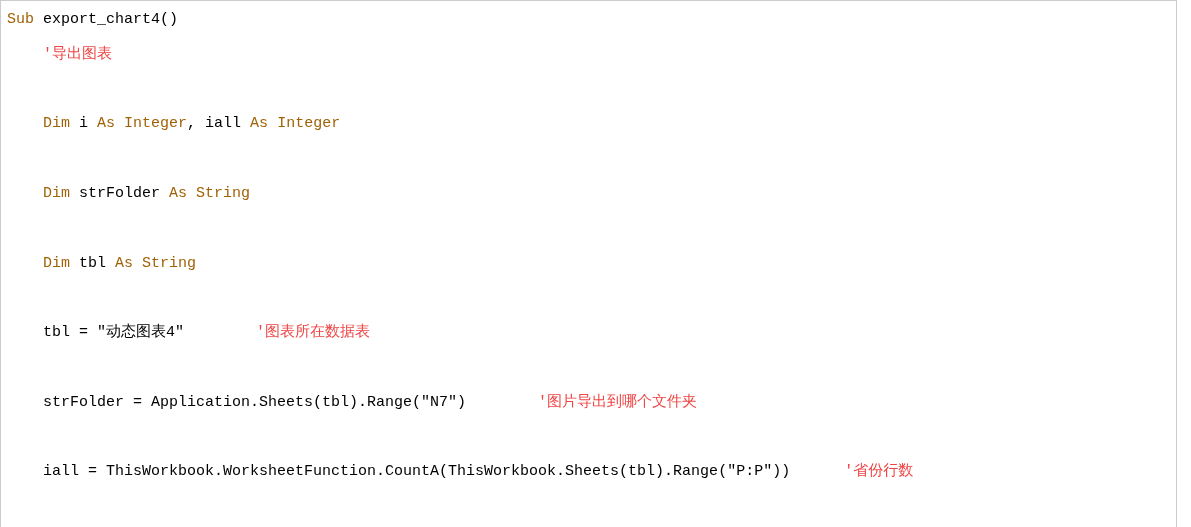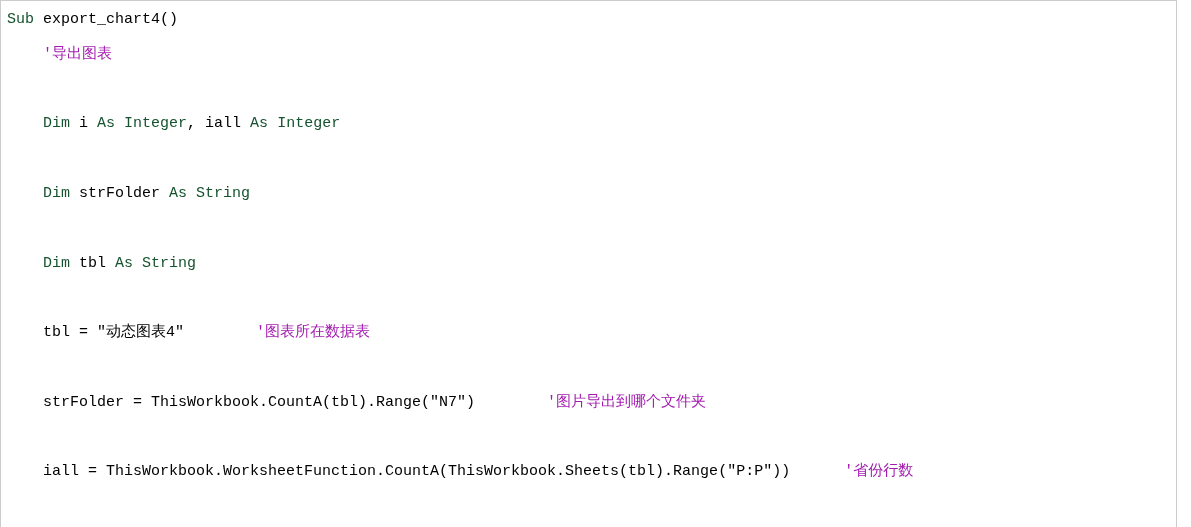--- a/index.html
+++ b/index.html
@@ -13,39 +13,39 @@
   }
   .code-box {
     border: 1px solid #ccc;
     padding: 2px 6px 10px 6px;
     margin: 0;
     white-space: pre;
     overflow-x: auto;
     width: 1177px;
     box-sizing: border-box;
   }
-  .kw { color: #14532d; }
-  .cm { color: #a21caf; }
+  .kw { color: #a16207; }
+  .cm { color: #ef4444; }
   .tx { color: #000; }
 </style>
 </head>
 <body>
 
 <div class="code-box"><span class="kw">Sub</span><span class="tx"> export_chart4()</span>
     <span class="cm">'导出图表</span>
 
     <span class="kw">Dim</span><span class="tx"> i </span><span class="kw">As</span><span class="tx"> </span><span class="kw">Integer</span><span class="tx">, iall </span><span class="kw">As</span><span class="tx"> </span><span class="kw">Integer</span>
 
     <span class="kw">Dim</span><span class="tx"> strFolder </span><span class="kw">As</span><span class="tx"> </span><span class="kw">String</span>
 
     <span class="kw">Dim</span><span class="tx"> tbl </span><span class="kw">As</span><span class="tx"> </span><span class="kw">String</span>
 
     <span class="tx">tbl = "动态图表4"        </span><span class="cm">'图表所在数据表</span>
 
-    <span class="tx">strFolder = ThisWorkbook.CountA(tbl).Range("N7")        </span><span class="cm">'图片导出到哪个文件夹</span>
+    <span class="tx">strFolder = Application.Sheets(tbl).Range("N7")        </span><span class="cm">'图片导出到哪个文件夹</span>
 
     <span class="tx">iall = ThisWorkbook.WorksheetFunction.CountA(ThisWorkbook.Sheets(tbl).Range("P:P"))      </span><span class="cm">'省份行数</span>
 
     
 
     
 
         
 
         

